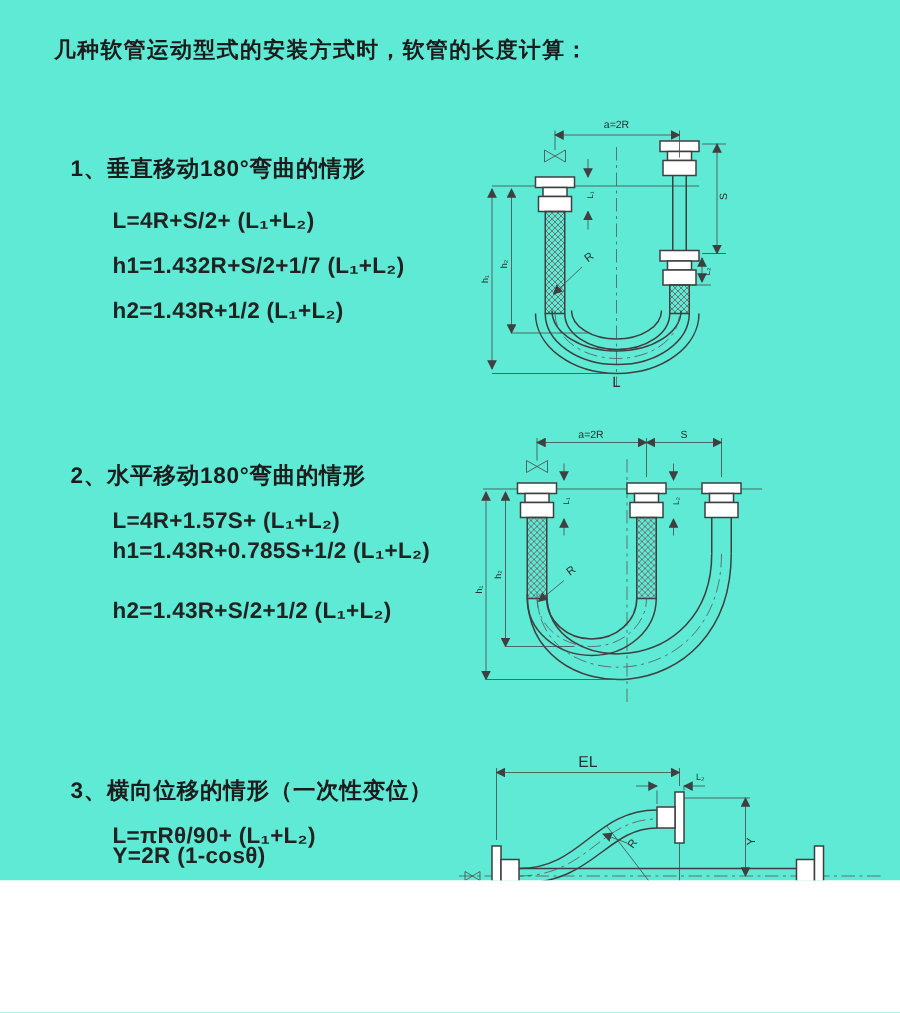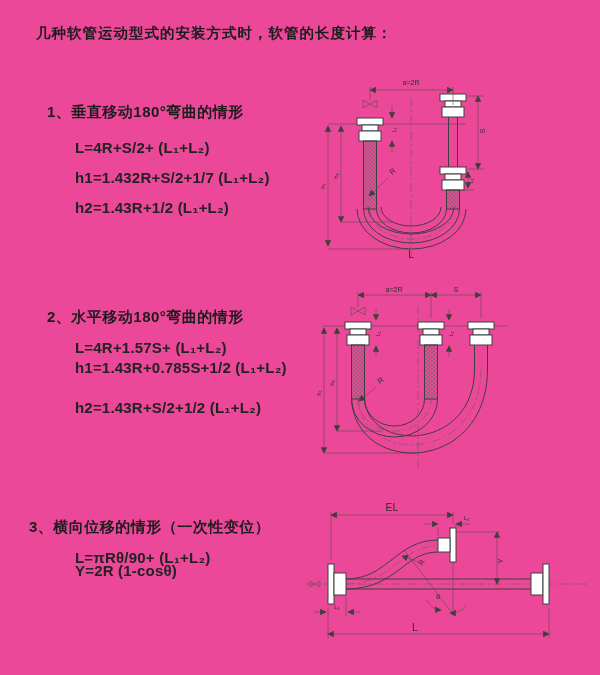--- a/index.html
+++ b/index.html
@@ -1,19 +1,19 @@
 <!DOCTYPE html>
 <html><head>
 <meta charset="utf-8">
 <style>
   html,body{margin:0;padding:0;background:#ffffff;}
   .page{
     position:relative;
-    width:600px;height:675px;
-    background:#ec4899;
+    width:600px;height:587px;
+    background:#5eead4;
     font-family:"Liberation Sans","DejaVu Sans",sans-serif;
     color:#1c1c1c;
     overflow:hidden;
   }
   .doc-title{
     position:absolute;left:36px;top:24px;
     font-size:14.5px;font-weight:600;letter-spacing:1px;
   }
   .sec-heading{
     position:absolute;
@@ -193,21 +193,21 @@
       <path class="thin" d="M29 47 V150" marker-start="url(#ar)" marker-end="url(#ar)"></path>
       <path class="thin" d="M29 150 H75"></path>
       <text x="26" y="102" font-size="6" transform="rotate(-90 26 102)" text-anchor="middle">h₂</text>
 
       <text x="72" y="103" font-size="7.5" transform="rotate(-38 72 103)">R</text>
       <path class="thin" d="M68 106 L51 120" marker-end="url(#ar)"></path>
     </g>
   </svg>
   </div>
 
-  <div class="sec-heading" style="left:29px;top:518px">3、横向位移的情形（一次性变位）</div>
+  <div class="sec-heading" style="left:47px;top:518px">3、横向位移的情形（一次性变位）</div>
   <div class="formula" style="top:549px">L=πRθ/90+ (L₁+L₂)</div>
   <div class="formula" style="top:562px">Y=2R (1-cosθ)</div>
 
   <div class="diag" style="left:298px;top:500px">
   <svg width="300" height="155" viewBox="0 0 300 155">
     <g>
       <path class="cl" d="M8 84 H292"></path>
       <path class="thin" d="M12 81 L22 87 L22 81 L12 87 Z"></path>
     </g>
 

